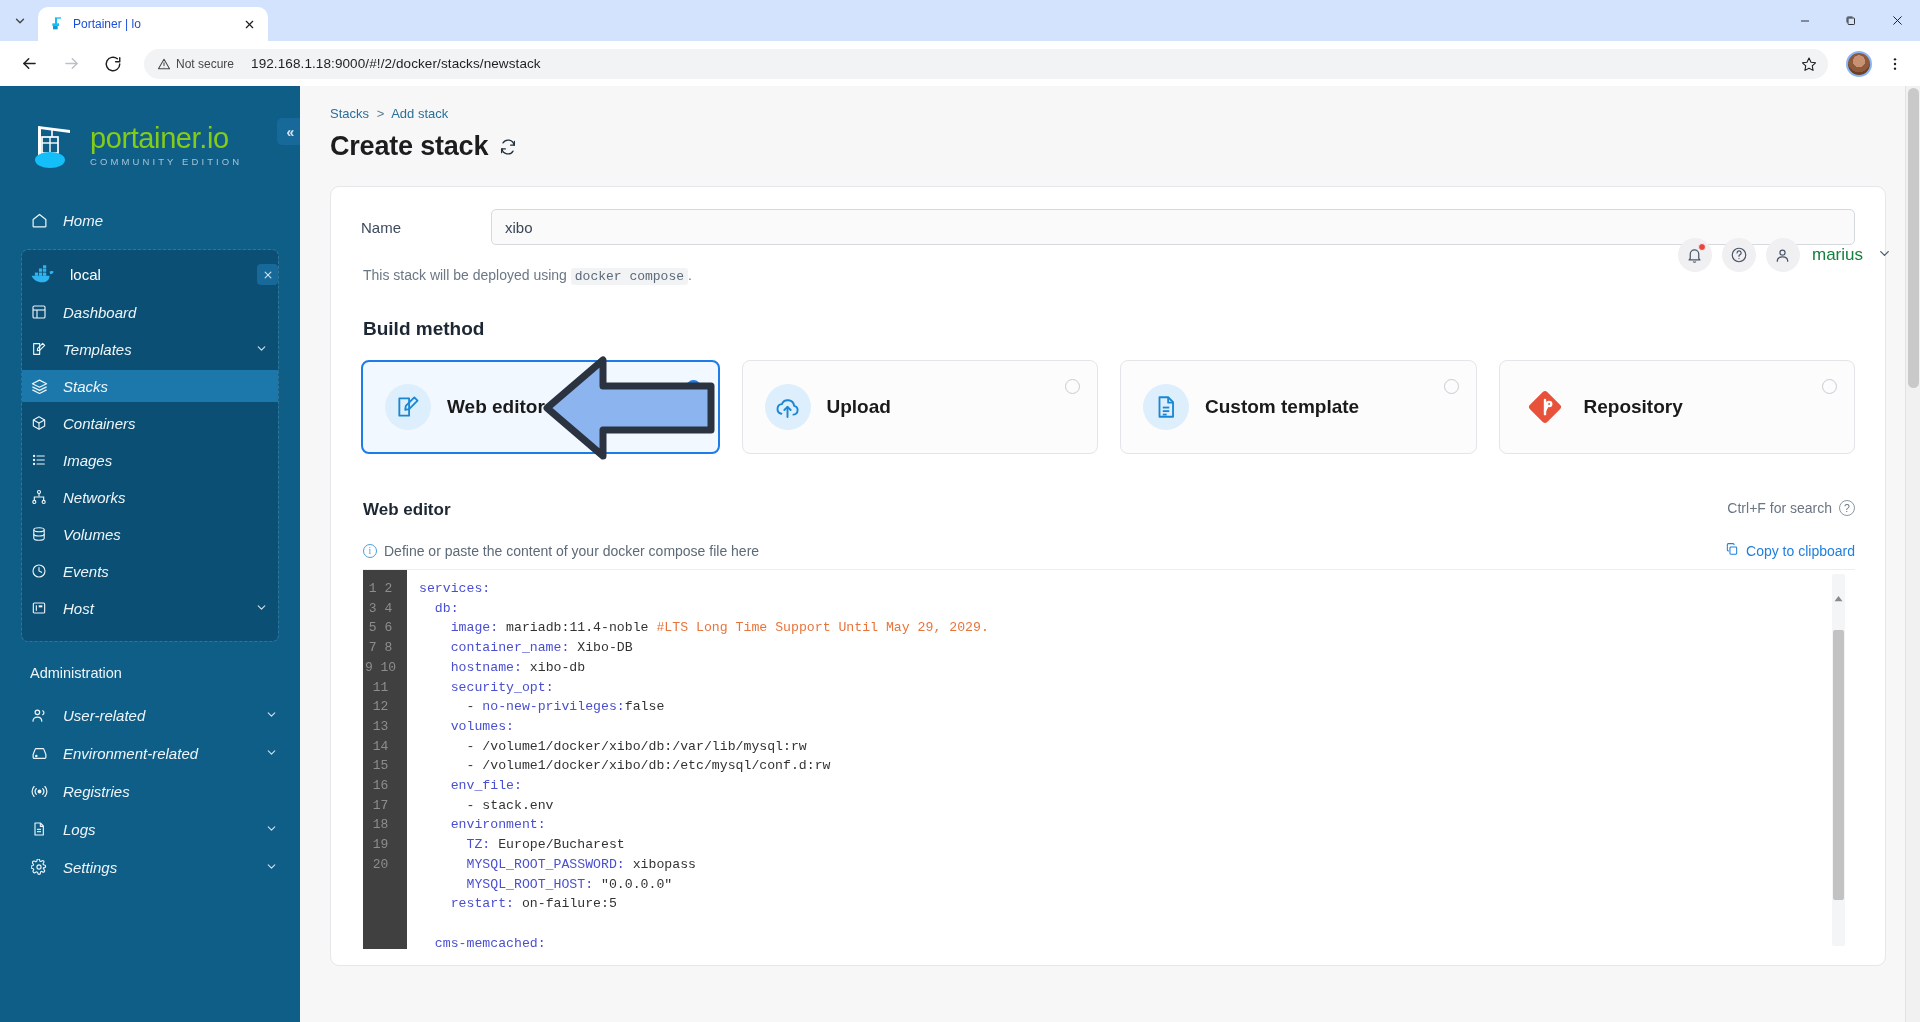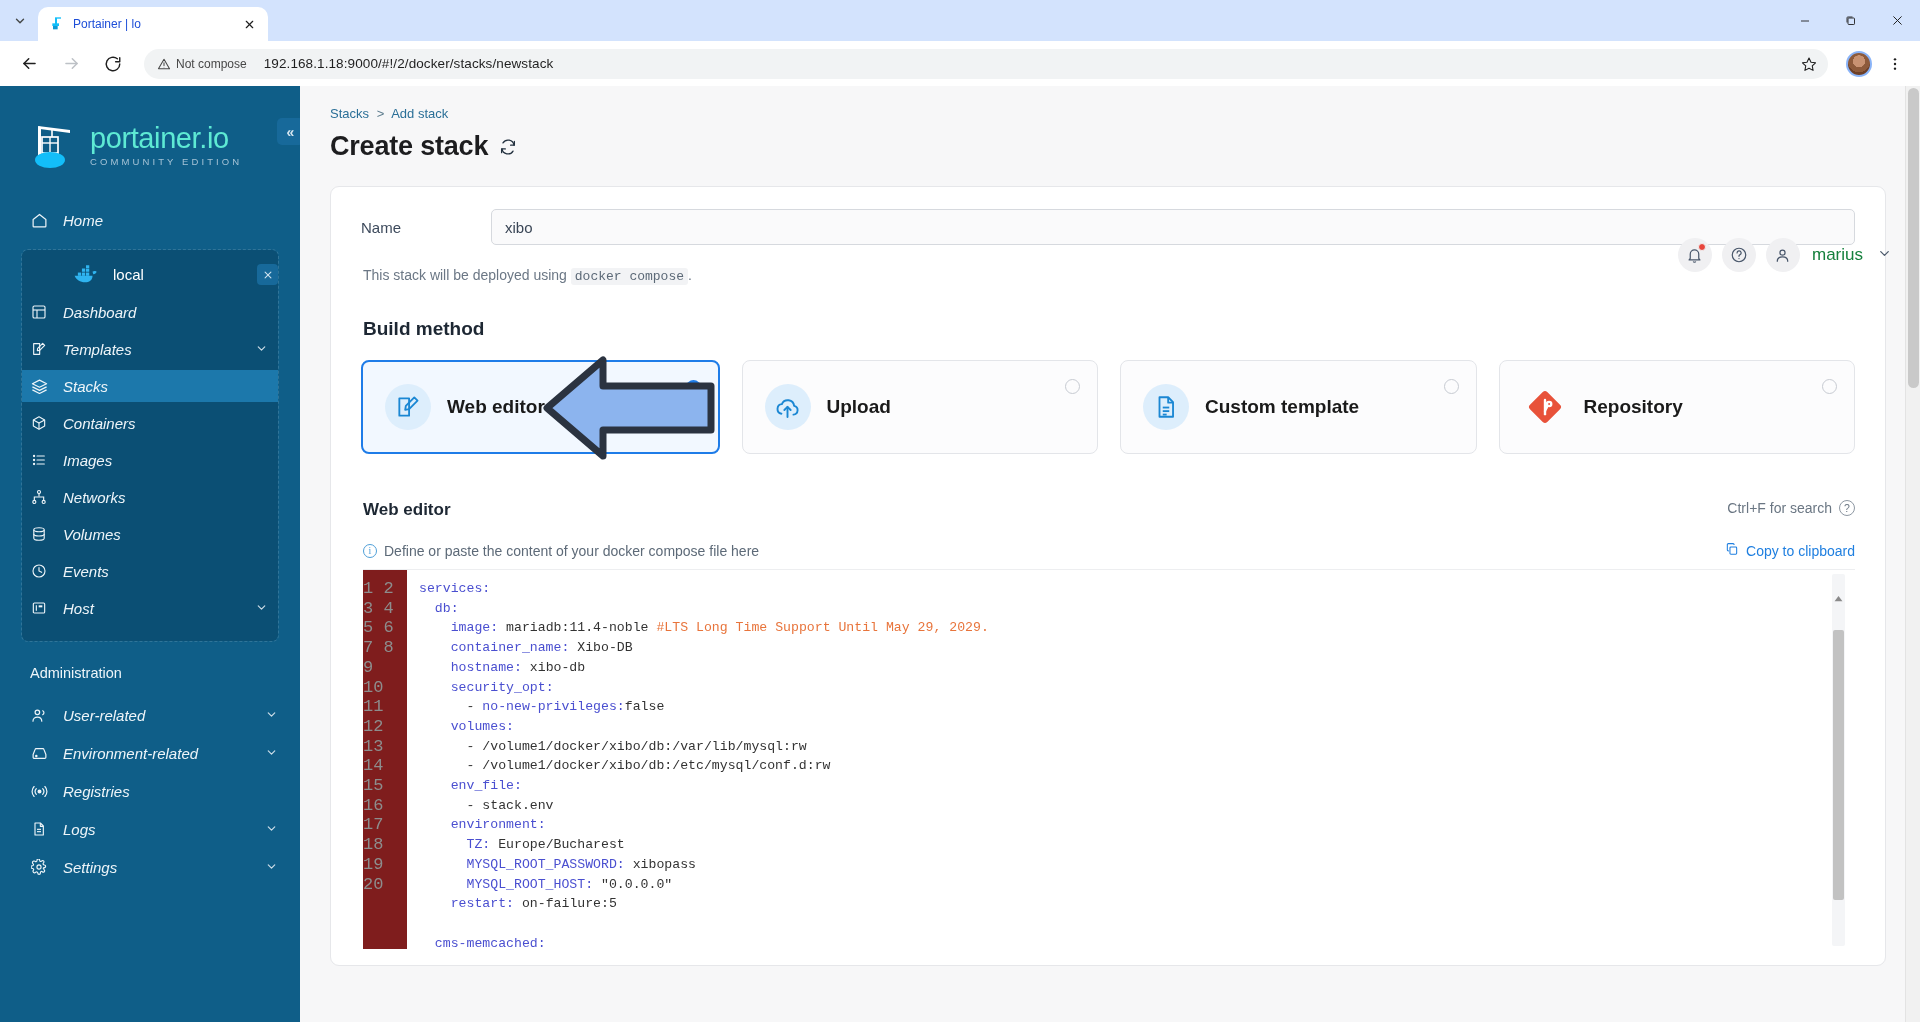--- a/index.html
+++ b/index.html
@@ -72,38 +72,38 @@
   .viewport { flex:1; display:flex; background:#f7f7f8; position:relative; overflow:hidden; }
 
   
   .sidebar {
     width:300px; flex:0 0 300px; background:#0f5e88; color:#fff;
     padding-top:18px; position:relative;
   }
   .logo-row { display:flex; align-items:center; gap:14px; padding:16px 0 8px 30px; }
   .logo-mark { width:46px; height:50px; flex:0 0 46px; }
   .logo-text { line-height:1; }
-  .logo-name { font-size:29px; font-weight:400; letter-spacing:-.4px; color:#5eead4; }
+  .logo-name { font-size:29px; font-weight:400; letter-spacing:-.4px; color:#84cc16; }
   .logo-sub { font-size:9.5px; letter-spacing:3.1px; color:#a5c3d6; margin-top:4px; }
   .collapse-btn {
     position:absolute; right:-4px; top:32px; width:27px; height:27px;
     background:#17699a; border-radius:5px; display:flex; align-items:center;
     justify-content:center; color:#d6e6f0; font-size:14px; font-weight:700;
   }
   .nav-item {
     display:flex; align-items:center; gap:15px; height:32px;
     padding:0 22px 0 30px; font-size:15px; color:#eef5f9; margin:6px 0;font-style:italic;
   }
   .nav-item .ico { width:18px; height:18px; flex:0 0 18px; display:flex; align-items:center; justify-content:center; }
   .nav-item .chev { margin-left:auto; opacity:.85; }
   .env-block {
     margin:14px 22px 10px 22px; background:#0b4f74; border-radius:6px;
     padding:8px 0 12px 0; outline:1px dashed rgba(255,255,255,.14);
   }
-  .env-head { display:flex; align-items:center; gap:14px; padding:6px 0 6px 8px; font-size:15px;margin-left:43px; }
+  .env-head { display:flex; align-items:center; gap:14px; padding:6px 0 6px 8px; font-size:15px; }
   .env-head .dockerlogo { width:26px; height:20px; flex:0 0 26px; }
   .env-x {
     margin-left:auto; width:21px; height:21px; background:#17699a; border-radius:4px;
     display:flex; align-items:center; justify-content:center; font-size:13px; color:#cde2ef;
   }
   .env-block .nav-item { padding-left:8px; padding-right:10px; margin:5px 0; }
   .env-block .nav-item.active { background:#1c78ab; }
   .section-title { padding:14px 0 4px 30px; font-size:14.5px; color:#eef5f9; font-weight:400; }
 
   
@@ -184,23 +184,23 @@
     font-size:10px; display:flex; align-items:center; justify-content:center;
     color:#4f9fd8; font-family:"Liberation Serif", serif; line-height:1;
   }
   .copy-clip { margin-left:auto; font-size:14px; color:#1f7fe0; display:flex; align-items:center; gap:7px; }
 
   .code-area {
     border-top:1px solid #edeef0; position:relative; height:380px; overflow:hidden;
     margin-left:2px; display:flex; background:#fff;
   }
   .gutter {
-    width:44px; flex:0 0 44px; background:#7f1d1d; text-align:left;
+    width:44px; flex:0 0 44px; background:#404040; text-align:center;
     padding:9px 9px 0 0; font-family:"Liberation Mono", monospace;
-    font-size:17px; line-height:19.7px; color:#8d8d8d; user-select:none;
+    font-size:13px; line-height:19.7px; color:#8d8d8d; user-select:none;
   }
   .code-lines {
     flex:1; padding:9px 0 0 12px; font-family:"Liberation Mono", monospace;
     font-size:13.2px; line-height:19.7px; color:#333; white-space:pre;
     overflow:hidden;
   }
   .tk-key { color:#4a4fd0; }
   .tk-cmt { color:#e8743b; }
   .ed-scroll {
     position:absolute; right:10px; top:4px; width:13px; height:372px;
@@ -290,21 +290,21 @@
           <polyline points="21 3.5 21 9 15.5 9"></polyline>
         </svg>
     </div>
     <div class="omnibox">
       <span class="notsecure">
         <svg width="14" height="14" viewBox="0 0 24 24" fill="none" stroke="currentColor" stroke-width="1.8" stroke-linejoin="round">
             <path d="M12 4 2.5 20h19z"></path>
             <line x1="12" y1="10" x2="12" y2="14.5" stroke-linecap="round"></line>
             <circle cx="12" cy="17.2" r="0.7" fill="currentColor" stroke="none"></circle>
           </svg>
-        <span>Not compose</span>
+        <span>Not secure</span>
       </span>
       <span class="url">192.168.1.18:9000/#!/2/docker/stacks/newstack</span>
       <span class="star-btn">
         <svg width="16" height="16" viewBox="0 0 24 24" fill="none" stroke="currentColor" stroke-width="1.6" stroke-linejoin="round">
             <polygon points="12 3 15 9.3 21.8 10.2 16.9 14.9 18.1 21.6 12 18.4 5.9 21.6 7.1 14.9 2.2 10.2 9 9.3"></polygon>
           </svg>
       </span>
     </div>
     <div class="profile-pic"></div>
     <div class="kebab">

